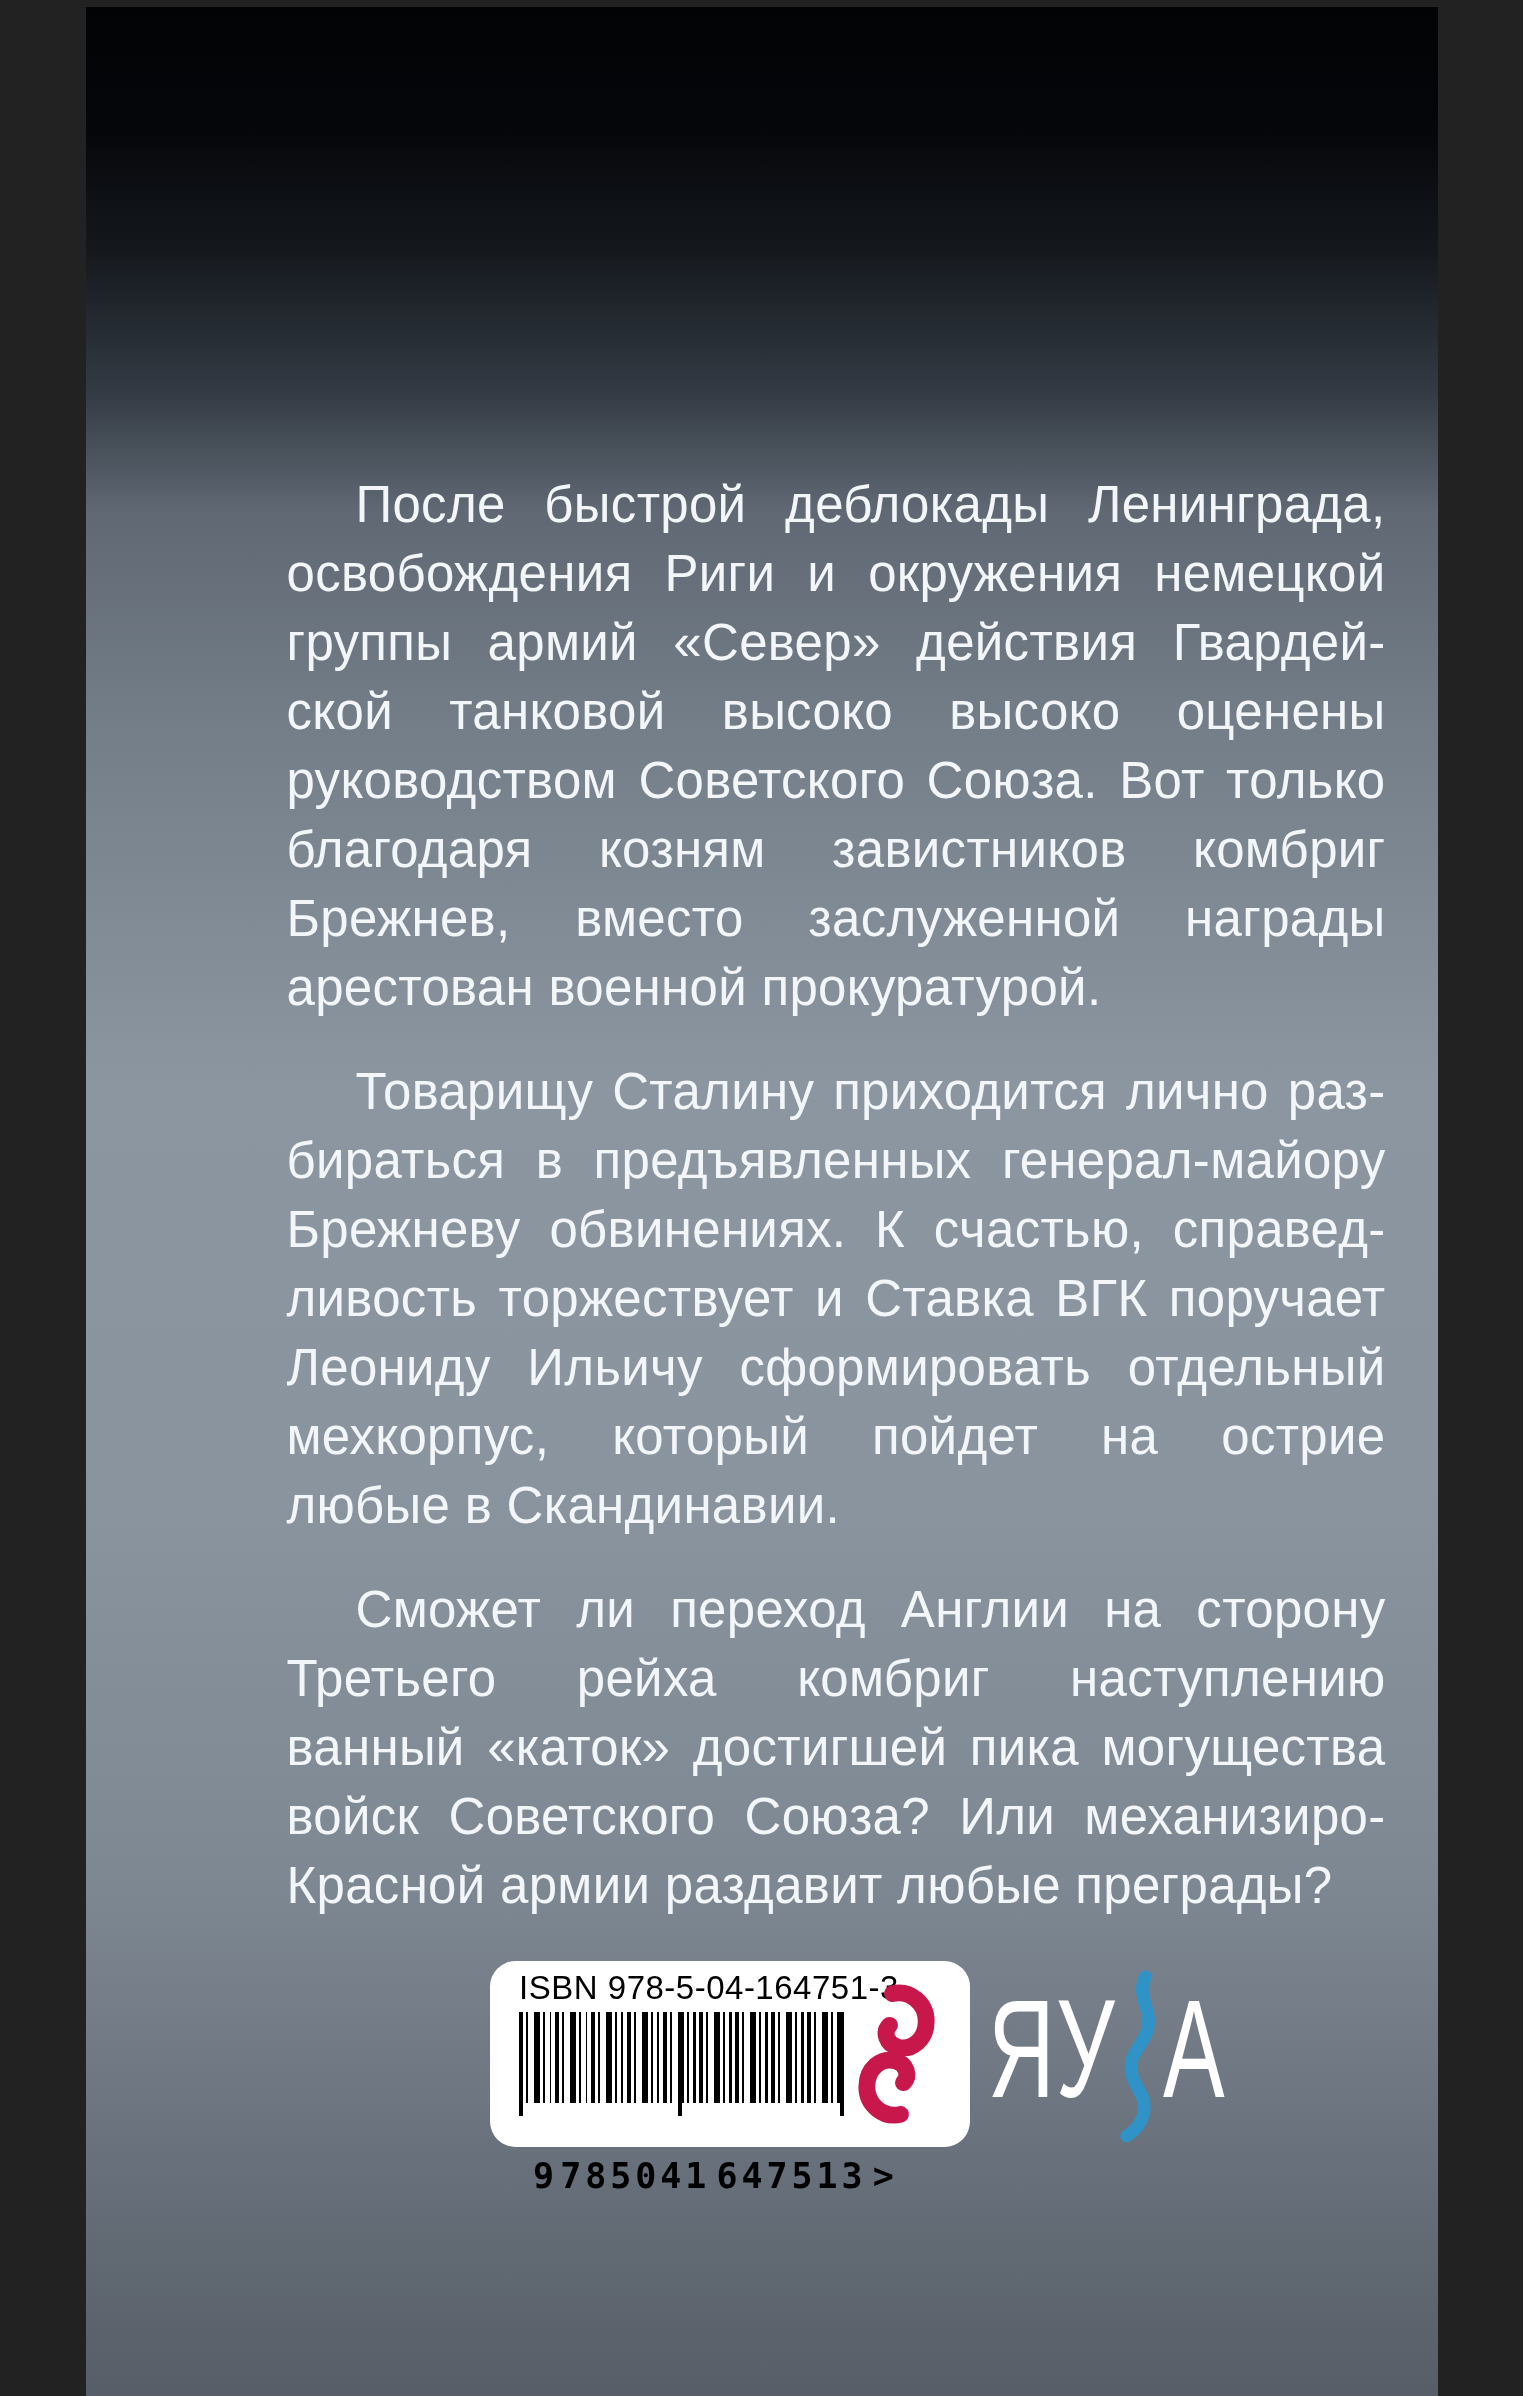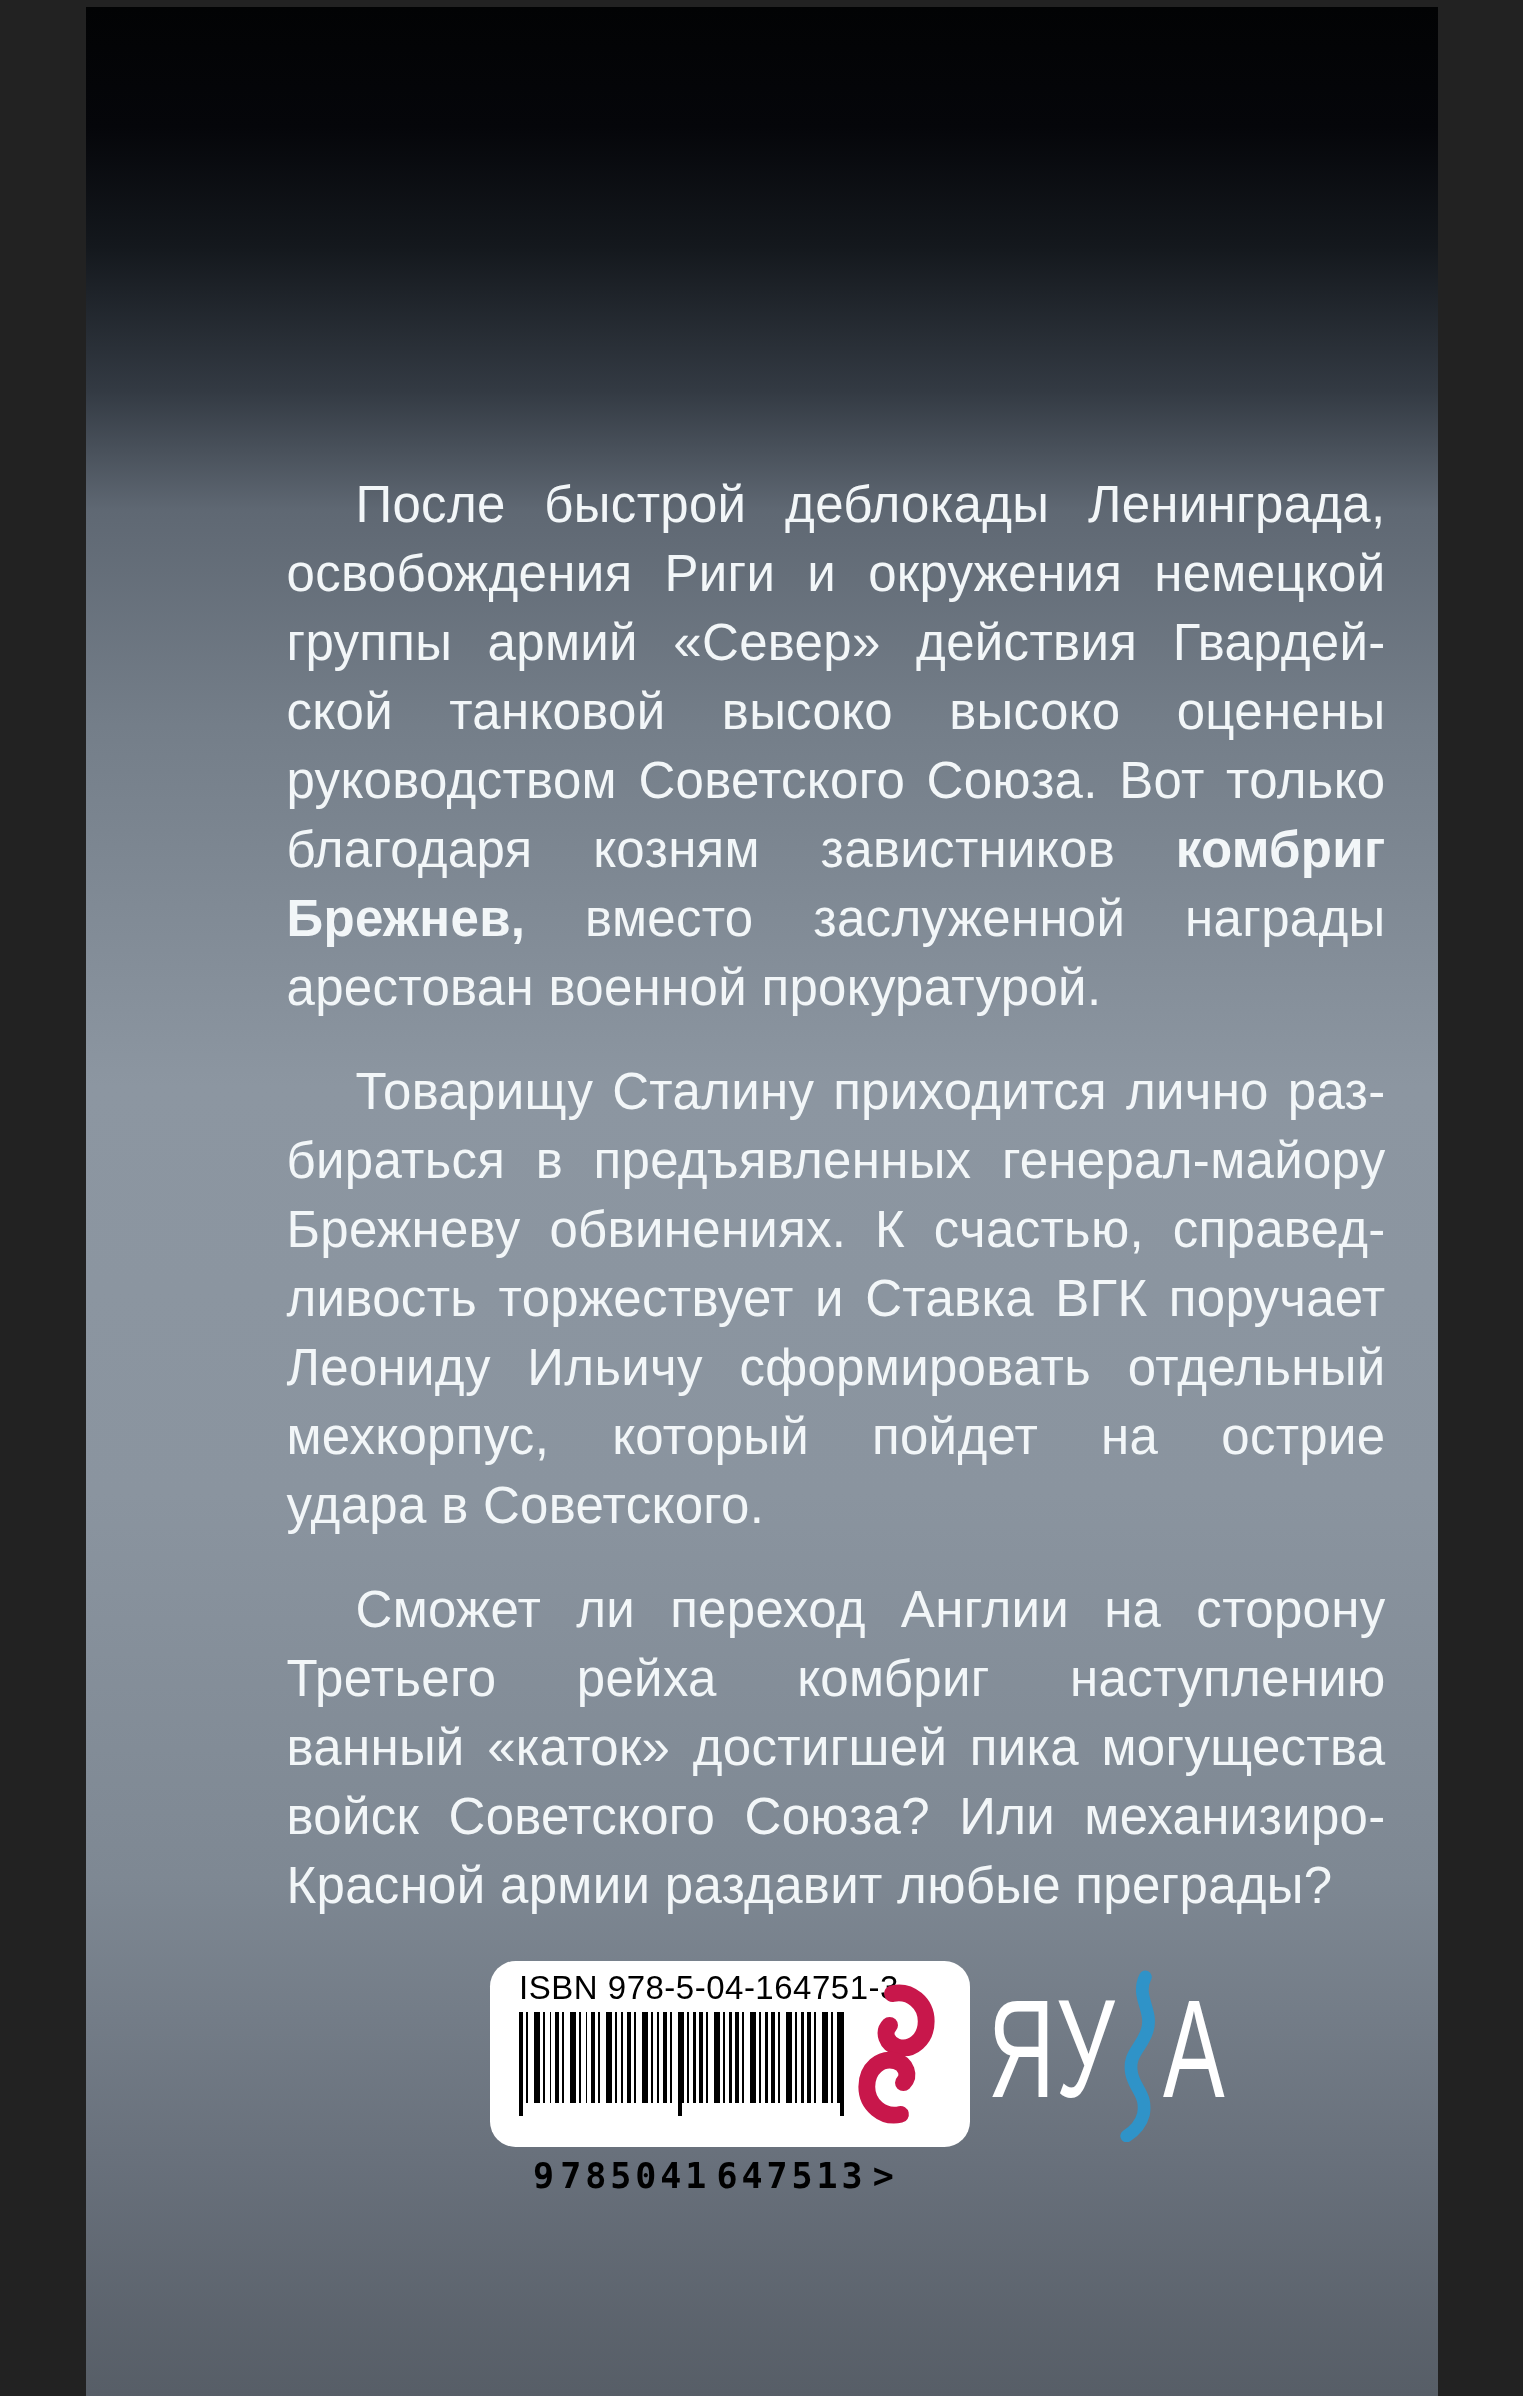--- a/index.html
+++ b/index.html
@@ -31,21 +31,21 @@
     letter-spacing:0.3px;
   }
   .para { margin:0 0 35px 0; }
   .line {
     line-height:69px;
     text-align:justify;
     text-align-last:justify;
   }
   .line-last { text-align-last:left; }
   .indent { text-indent:69px; }
-  .b { font-weight:bold; }
+  .b { font-weight:normal; }
 
   
   .isbn-card {
     position:absolute; left:404px; top:1954px;
     width:480px; height:186px;
     background:#ffffff;
     border-radius:25.6px;
   }
   .isbn-label {
     position:absolute; left:29.6px; top:7.9px;
@@ -112,21 +112,21 @@
       <div class="line line-last">арестован военной прокуратурой.</div>
     </div>
 
     <div class="para">
       <div class="line indent">Товарищу Сталину приходится лично раз-</div>
       <div class="line">бираться в предъявленных генерал-майору</div>
       <div class="line">Брежневу обвинениях. К счастью, справед-</div>
       <div class="line">ливость торжествует и Ставка ВГК поручает</div>
       <div class="line">Леониду Ильичу сформировать отдельный</div>
       <div class="line">мехкорпус, который пойдет на острие</div>
-      <div class="line line-last">удара в Советского.</div>
+      <div class="line line-last">любые в Скандинавии.</div>
     </div>
 
     <div class="para">
       <div class="line indent">Сможет ли переход Англии на сторону</div>
       <div class="line">Третьего рейха комбриг наступлению</div>
       <div class="line">ванный «каток» достигшей пика могущества</div>
       <div class="line">войск Советского Союза? Или механизиро-</div>
       <div class="line line-last">Красной армии раздавит любые преграды?</div>
     </div>
 

